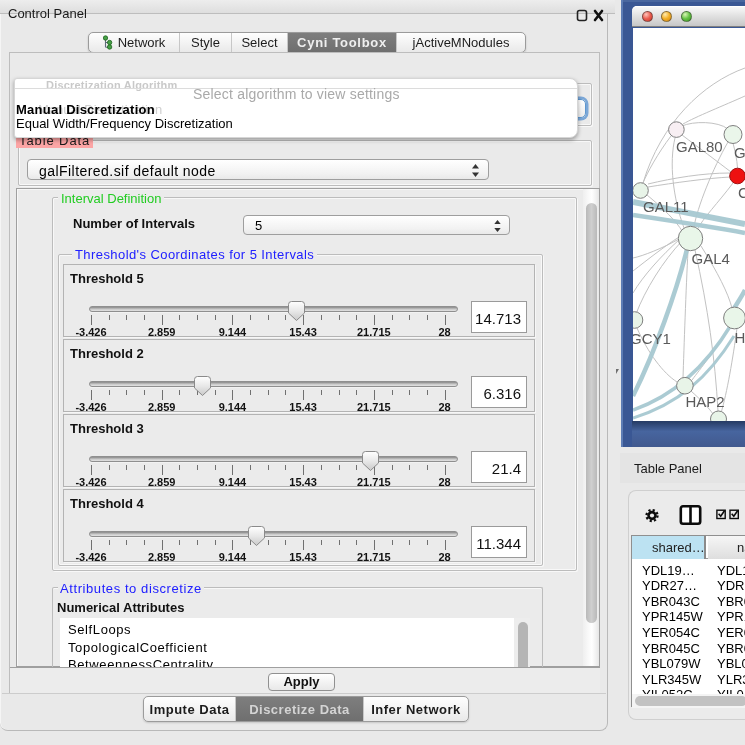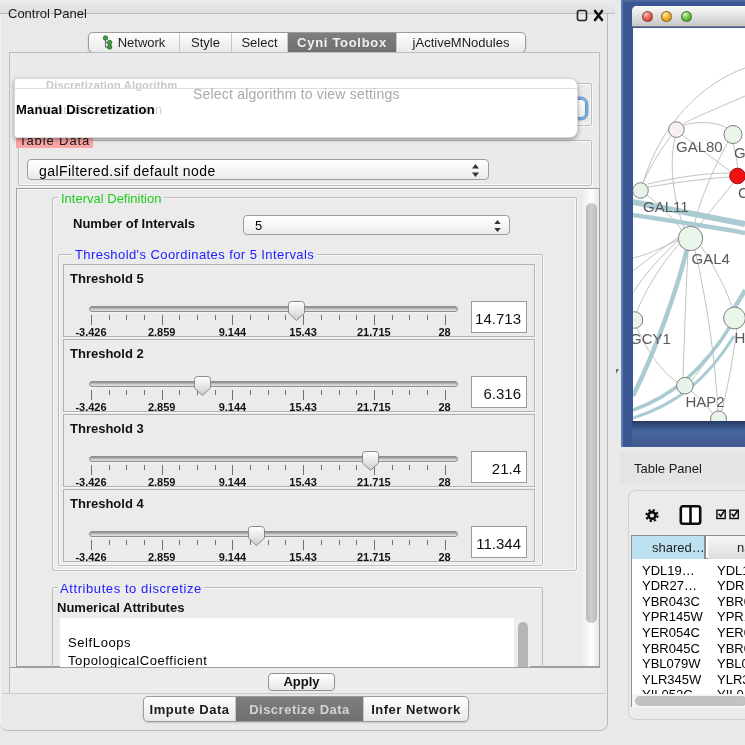--- a/index.html
+++ b/index.html
@@ -323,21 +323,21 @@
     </svg>
     <div class="vbox">
           <span>11.344</span>
         </div>
   </div>
     </div>
 
   <div class="group" style="left:52px;top:587px;width:491px;height:91px;border-bottom:none;box-shadow:inset 0 1px 0 #f8f8f8;"></div>
   <div class="glabel" style="left:58px;top:581px;color:#2020ff;background:#ebebeb;padding:0 2px;font-size:13px;letter-spacing:0.58px;">Attributes to discretize</div>
   <div class="abs bold" style="left:57px;top:600px;font-size:13px;color:#111;">Numerical Attributes</div>
-  <div class="abs" id="attr-list" style="padding-top:16px;">
+  <div class="abs" id="attr-list" style="padding-top:3px;">
     <div>SelfLoops</div>
     <div>TopologicalCoefficient</div>
     <div>BetweennessCentrality</div>
   </div>
   <div class="abs" style="left:514px;top:618px;width:16px;height:49px;background:#ededed;"></div>
   <div class="abs" style="left:518px;top:622px;width:10px;height:60px;background:#b5b5b5;border-radius:5px;"></div>
 
   <div class="abs" style="left:10px;top:667px;width:590px;height:26px;background:#ececec;border-top:1px solid #9f9f9f;"></div>
   <div class="abs" id="applybtn">Apply</div>
   <div class="abs" style="left:2px;top:693px;width:604px;height:1px;background:#cccccc;"></div>
@@ -351,20 +351,21 @@
   <div class="group" style="left:18px;top:83px;width:574px;height:43px;background:#eaeaea;"></div>
 
   <div class="abs" style="left:553px;top:99px;width:33px;height:19px;border-radius:5px;background:linear-gradient(#ffffff,#ececec);border:1px solid #5e97cf;box-shadow:0 0 0 2.5px rgba(95,150,210,0.8);"></div>
 
   <div class="abs" id="popup"></div>
   <div class="abs" style="left:46px;top:79px;font-size:11px;letter-spacing:0.2px;font-weight:bold;color:#c9c9c9;">Discretization Algorithm</div>
   <div class="abs" style="left:15px;top:87.5px;width:562px;height:1px;background:#dcdcdc;"></div>
   <div class="abs" style="left:193px;top:86px;font-size:14px;letter-spacing:0.2px;color:#a9a9a9;">Select algorithm to view settings</div>
   <div class="abs" style="left:38px;top:102px;font-size:13px;color:#cfcfcf;">Manual Discretization</div>
   <div class="abs" style="left:16px;top:102px;font-size:13px;letter-spacing:0.25px;font-weight:bold;color:#000;">Manual Discretization</div>
+  <div class="abs" style="left:16px;top:116px;font-size:13px;color:#000;">Equal Width/Frequency Discretization</div>
 
   <div class="abs" id="netwin">
     <div class="abs" id="nettitle">
       <div class="light" style="left:9.5px;background:radial-gradient(circle at 35% 28%,#ffc3ba,#ea5c4f 50%,#c93526);"></div>
       <div class="light" style="left:28.5px;background:radial-gradient(circle at 35% 28%,#ffeab0,#f3ae24 50%,#cf8418);"></div>
       <div class="light" style="left:48.5px;background:radial-gradient(circle at 35% 28%,#d8f5b5,#64c244 50%,#3b9620);"></div>
     </div>
     <div class="abs" id="canvas">
       <svg width="112" height="393" viewBox="0 0 112 393">
         <g fill="none" stroke="#c2c2c2" stroke-width="1">

